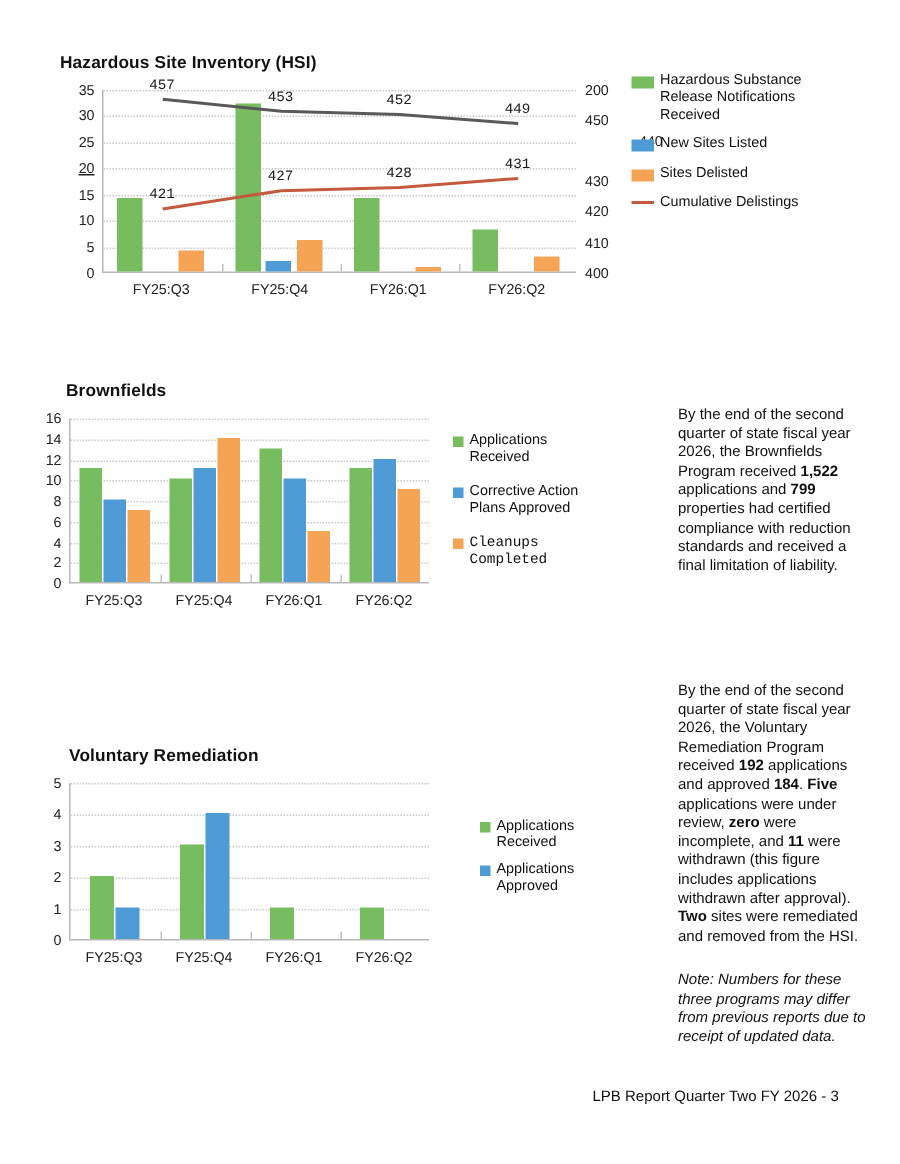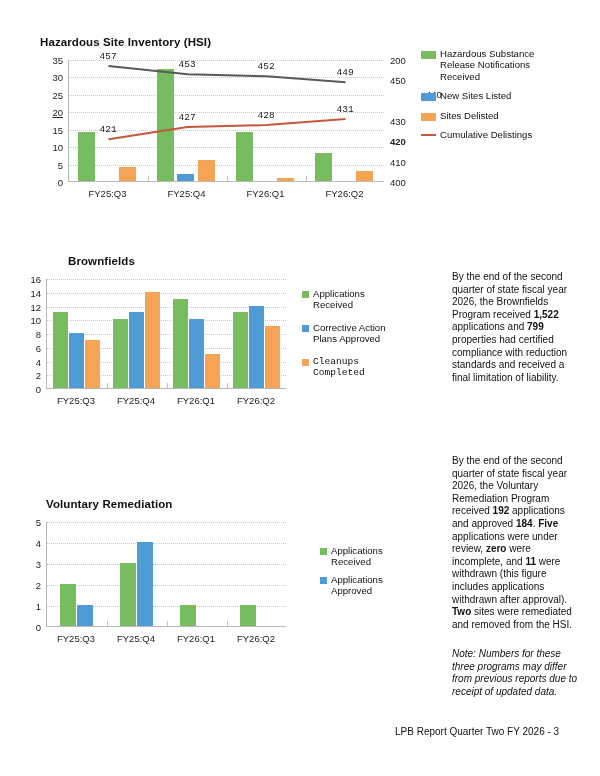--- a/index.html
+++ b/index.html
@@ -153,21 +153,21 @@
       <div class="ytick" style="left: 0px; width: 23px; top: 124px;">0</div>
       <div class="ytick" style="left: 0px; width: 23px; top: 106.571px;">5</div>
       <div class="ytick" style="left: 0px; width: 23px; top: 89.1429px;">10</div>
       <div class="ytick" style="left: 0px; width: 23px; top: 71.7143px;">15</div>
       <div class="ytick" style="left: 0px; width: 23px; top: 54.2857px; text-decoration: underline;">20</div>
       <div class="ytick" style="left: 0px; width: 23px; top: 36.8571px;">25</div>
       <div class="ytick" style="left: 0px; width: 23px; top: 19.4286px;">30</div>
       <div class="ytick" style="left: 0px; width: 23px; top: 2px;">35</div>
       <div class="ytick right" style="left: 350px; width: 36px; top: 124px;">400</div>
       <div class="ytick right" style="left: 350px; width: 36px; top: 103.667px;">410</div>
-      <div class="ytick right" style="left: 350px; width: 36px; top: 83.3333px; font-weight: bold;">420</div>
+      <div class="ytick right" style="left: 350px; width: 36px; top: 83.3333px;">420</div>
       <div class="ytick right" style="left: 350px; width: 36px; top: 63px;">430</div>
       <div class="ytick right" style="left: 350px; width: 36px; top: 36px; margin-left: 36px;">440</div>
       <div class="ytick right" style="left: 350px; width: 36px; top: 22.3333px;">450</div>
       <div class="ytick right" style="left: 350px; width: 36px; top: 2px;">200</div>
       <div class="xtick" style="left: 28px; width: 79px; top: 135px;">FY25:Q3</div>
       <div class="xtick" style="left: 107px; width: 79px; top: 135px;">FY25:Q4</div>
       <div class="xtick" style="left: 186px; width: 79px; top: 135px;">FY26:Q1</div>
       <div class="xtick" style="left: 265px; width: 79px; top: 135px;">FY26:Q2</div>
     </div>
 </div>
@@ -187,21 +187,21 @@
       <span class="legend-swatch" style="width: 15px; height: 8px; background: rgb(245, 164, 85);"></span>
       <span class="legend-label">Sites Delisted</span>
     </div>
     <div class="legend-row" style="margin-bottom: 8px;">
       <span class="legend-swatch" style="width: 15px; height: 2px; background: rgb(196, 89, 61); margin-top: 5px; margin-right: 4px;"></span>
       <span class="legend-label">Cumulative Delistings</span>
     </div>
   </div>
 
 <div class="chart-block" id="bf-block" style="left:22px; top:255px; width:270px; height:160px;">
-  <div class="chart-title" style="margin-left:33px;padding-left:13px;">Brownfields</div>
+  <div class="chart-title" style="margin-left:9px;padding-left:13px;">Brownfields</div>
   <div class="plot-wrap" id="bf-plot-wrap" style="position:absolute; left:0; top:18px; width:270px; height:138px;">
       <div class="plot" style="left: 24px; top: 6px; width: 240px; height: 110px;">
         <div class="gridline" style="top: 96.25px;"></div>
         <div class="gridline" style="top: 82.5px;"></div>
         <div class="gridline" style="top: 68.75px;"></div>
         <div class="gridline" style="top: 55px;"></div>
         <div class="gridline" style="top: 41.25px;"></div>
         <div class="gridline" style="top: 27.5px;"></div>
         <div class="gridline" style="top: 13.75px;"></div>
         <div class="gridline" style="top: 0px;"></div>

